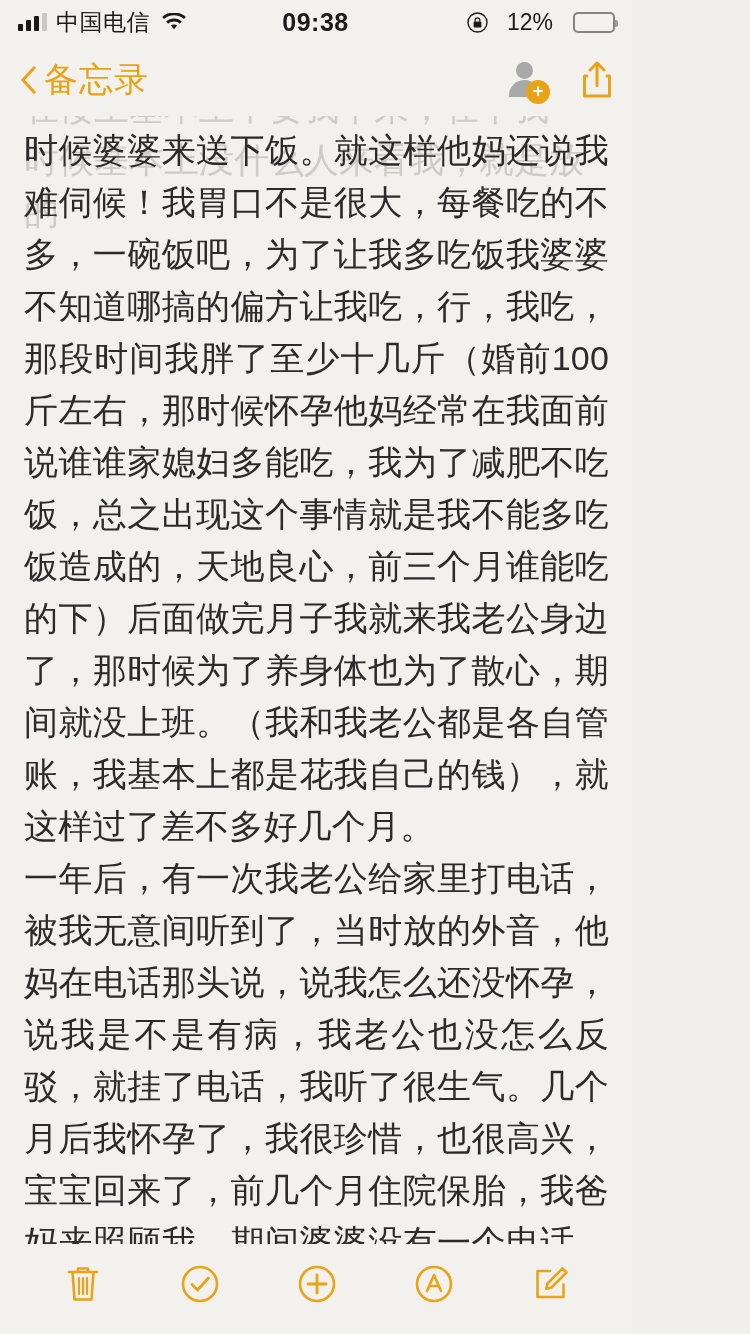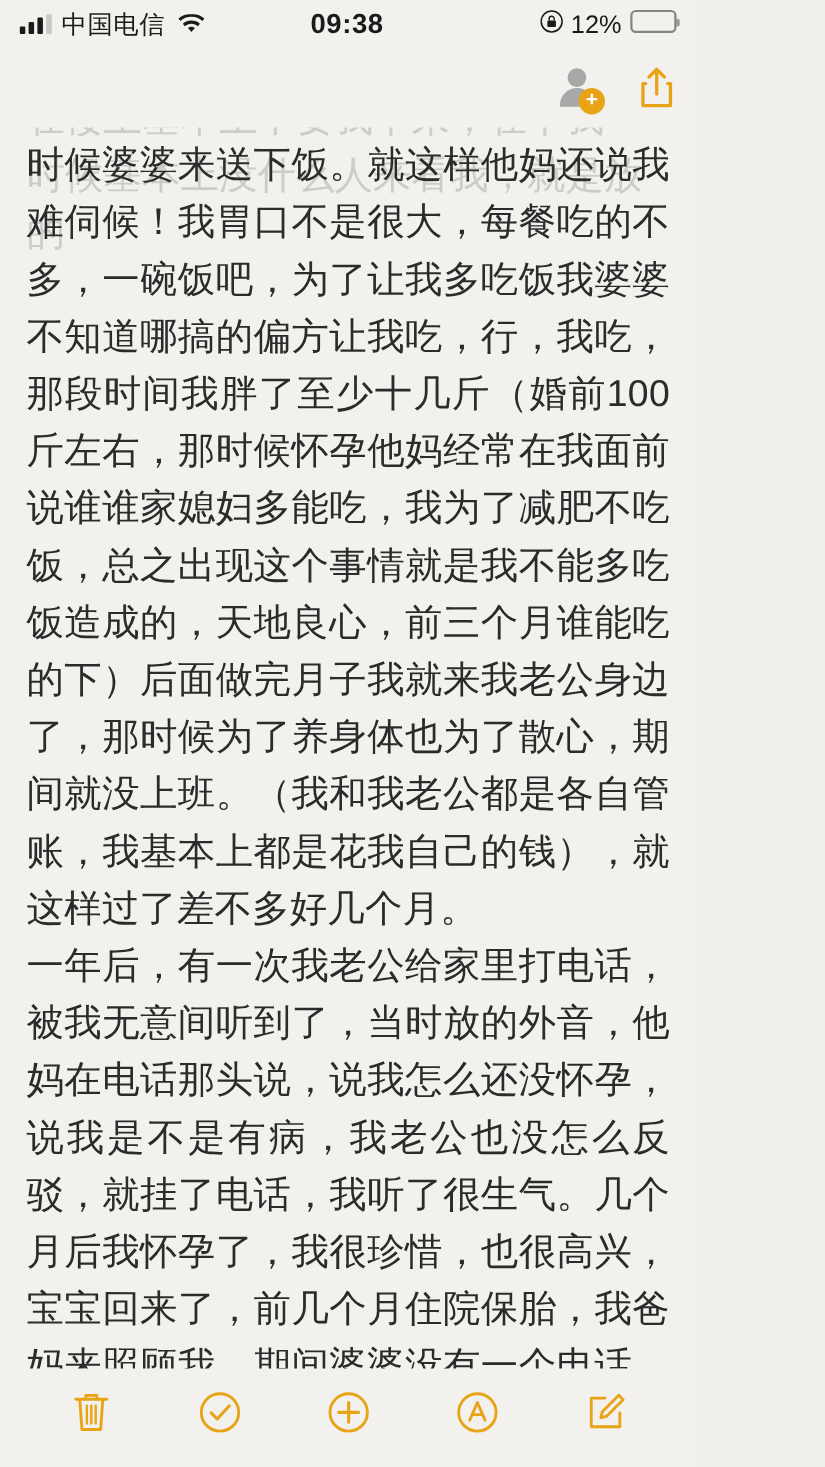--- a/index.html
+++ b/index.html
@@ -42,21 +42,21 @@
   .sb-center {
     position: absolute; left: 0; right: 2px;
     text-align: center;
     font-size: 25px;
     font-weight: 700;
     letter-spacing: 0.5px;
     pointer-events: none;
   }
   .sb-right {
     margin-left: auto;
-    display: flex; gap: 8px;
+    display: flex; align-items: center; gap: 20px;
     font-size: 23px;
   }
   .lock-icon { width: 20px; height: 20px; }
   .batt-pct { font-size: 23px; }
   .battery {
     width: 42px; height: 21px;
     border: 2px solid rgba(0,0,0,0.45);
     border-radius: 5px;
     position: relative;
     padding: 2px;
@@ -205,20 +205,28 @@
         </svg>
       </span>
       <span class="batt-pct">12%</span>
       <span class="battery">
         <span class="fill" style="width:12%"></span>
       </span>
     </div>
   </div>
 
   <div class="navbar">
+    <div class="nav-back">
+      <span class="chev">
+        <svg width="16" height="28" viewBox="0 0 16 28">
+          <path d="M14 2L3 14l11 12" fill="none" stroke="#e8a317" stroke-width="3.2" stroke-linecap="round" stroke-linejoin="round"></path>
+        </svg>
+      </span>
+      <span class="nav-title">备忘录</span>
+    </div>
     <div class="nav-right">
       <span class="add-person">
         <span class="ap-head"></span>
         <span class="ap-body"></span>
         <span class="ap-plus">+</span>
       </span>
       <span class="share-icon">
         <svg width="32" height="40" viewBox="0 0 32 40">
           <path d="M16 3.5v22" fill="none" stroke="#e8a317" stroke-width="3" stroke-linecap="round"></path>
           <path d="M9 10l7-7 7 7" fill="none" stroke="#e8a317" stroke-width="3" stroke-linecap="round" stroke-linejoin="round"></path>

